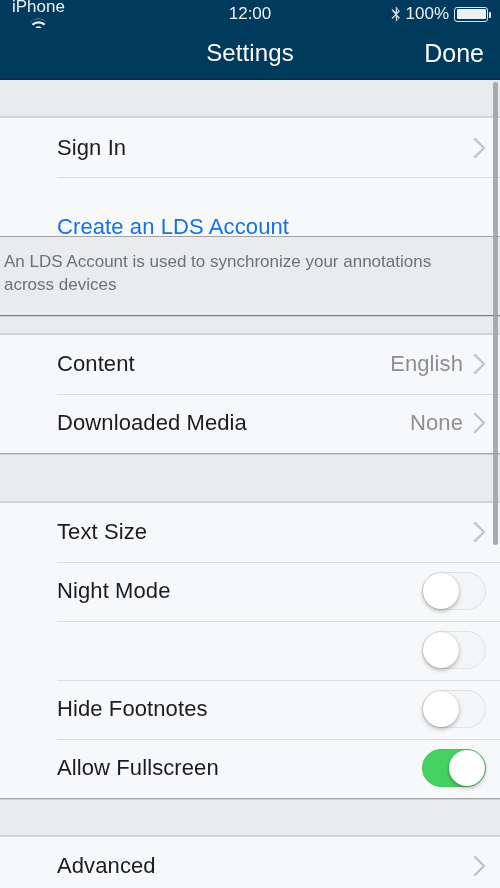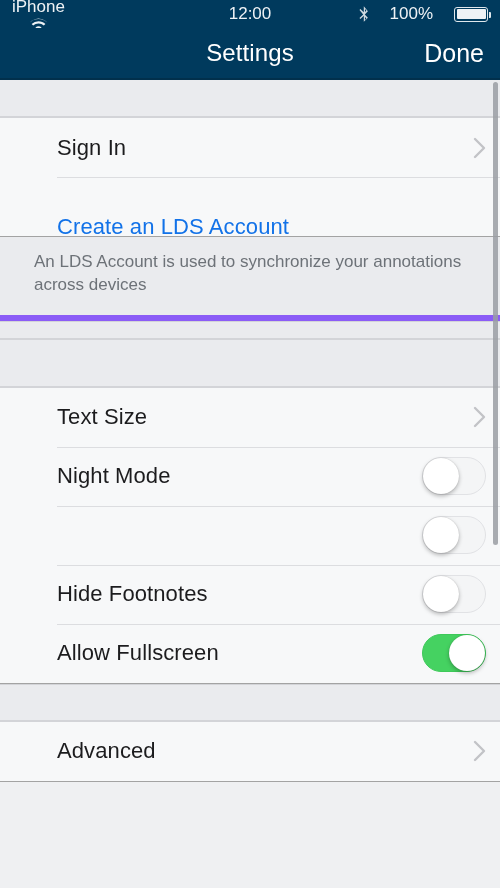--- a/index.html
+++ b/index.html
@@ -20,21 +20,21 @@
     display:flex; align-items:center;
     padding:0 12px; color:#eef2f5;
     font-size:17px; position:relative;
   }
   .sb-left { display:flex; align-items:center; gap:0;flex-direction:column; }
   .sb-center {
     position:absolute; left:0; right:0; text-align:center;
     font-size:17px; font-weight:400; pointer-events:none;
   }
   .sb-right {
-    margin-left:auto; display:flex; align-items:center; gap:21px;
+    margin-left:auto; display:flex; align-items:center; gap:5px;
     position:relative; z-index:2;
   }
   .wifi-icon { display:inline-block; width:19px; height:14px; }
   .bt-icon   { display:inline-block; width:11px; height:17px; }
   .batt {
     width:34px; height:15px; border:1.5px solid #dfe7ec; border-radius:3px;
     position:relative; display:inline-block;
   }
   .batt::after {
     content:""; position:absolute; right:-4px; top:4px;
@@ -77,22 +77,22 @@
   }
   .row-label { font-size:22px; color:#1c1c1e; letter-spacing:.1px; }
   .row-label.link { color:#1272e8;margin-top:41px; }
   .row-right { margin-left:auto; display:flex; align-items:center; gap:10px; }
   .row-value { font-size:22px; color:#8e8e93; letter-spacing:.1px; }
 
   .chev { width:13px; height:22px; display:block; }
 
   
   .note {
-    background:#eaebee; padding:14px 20px 18px 34px;
-    border-bottom:6px solid #8b5cf6;
+    background:#eaebee; padding:14px 20px 18px 4px;
+    border-bottom:1px solid #8b5cf6;
     font-size:17px; line-height:1.35; color:#6d7278;
   }
 
   
   .switch {
     width:64px; height:38px; border-radius:19px; position:relative; flex:none;
     background:#f4f5f6; border:1px solid #e1e2e5;
     box-shadow:inset 0 0 0 0 #fff;
   }
   .switch.on { background:#45d261; border-color:#3ec95a; }
@@ -159,20 +159,40 @@
       </div>
       <div class="row">
         <span class="row-label link">Create an LDS Account</span>
       </div>
     </div>
 
     <div class="note">An LDS Account is used to synchronize your annotations across devices</div>
 
     <div class="gap" style="height:18px"></div>
 
+    <div class="group">
+      <div class="row">
+        <span class="row-label">Content</span>
+        <span class="row-right">
+          <span class="row-value">English</span>
+          <svg class="chev" viewBox="0 0 13 22">
+            <polyline points="2,2 11,11 2,20" fill="none" stroke="#c2c3c7" stroke-width="2.4" stroke-linecap="round" stroke-linejoin="round"></polyline>
+          </svg>
+        </span>
+      </div>
+      <div class="row">
+        <span class="row-label">Downloaded Media</span>
+        <span class="row-right">
+          <span class="row-value">None</span>
+          <svg class="chev" viewBox="0 0 13 22">
+            <polyline points="2,2 11,11 2,20" fill="none" stroke="#c2c3c7" stroke-width="2.4" stroke-linecap="round" stroke-linejoin="round"></polyline>
+          </svg>
+        </span>
+      </div>
+    </div>
 
     <div class="gap" style="height:48px"></div>
 
     <div class="group">
       <div class="row">
         <span class="row-label">Text Size</span>
         <span class="row-right">
           <svg class="chev" viewBox="0 0 13 22">
             <polyline points="2,2 11,11 2,20" fill="none" stroke="#c2c3c7" stroke-width="2.4" stroke-linecap="round" stroke-linejoin="round"></polyline>
           </svg>

